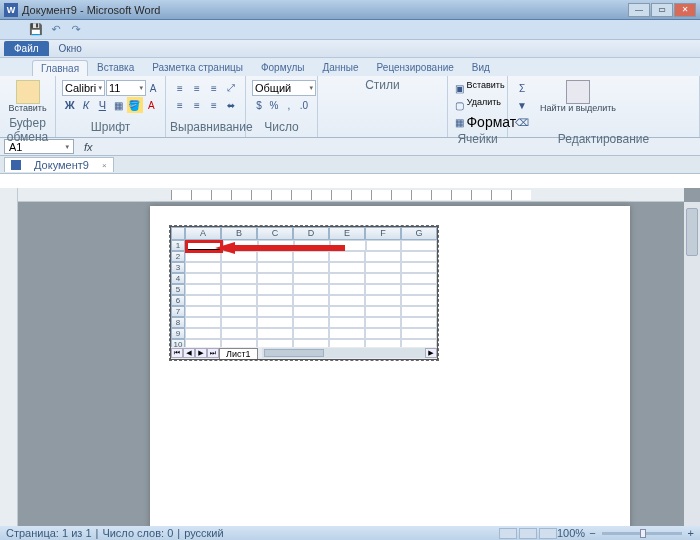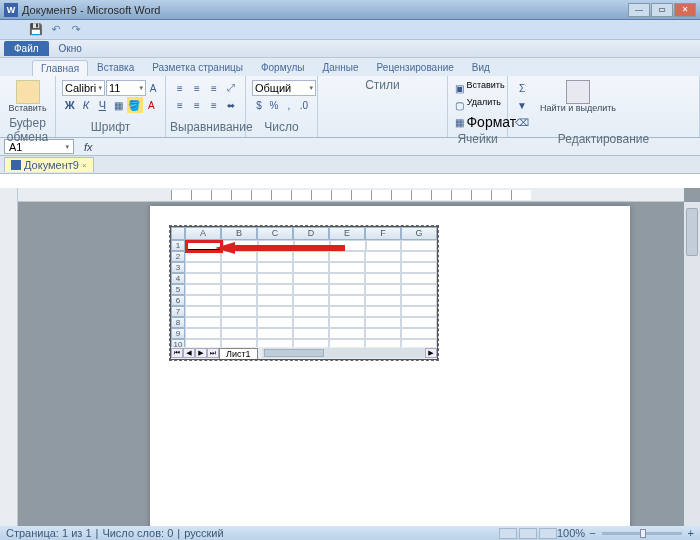--- a/index.html
+++ b/index.html
@@ -28,21 +28,21 @@
 .small-row{display:flex;gap:1px;align-items:flex-start;}
 .sbtn{width:16px;height:16px;border:1px solid transparent;display:flex;align-items:center;justify-content:center;color:#3a5a8a;font-size:10px;}
 .combo{height:16px;border:1px solid #a8b8cc;background:#fff;display:flex;align-items:center;padding:0 2px;font-size:10px;min-width:40px;}
 .combo .dd{margin-left:auto;font-size:7px;color:#666;}
 .stackcol{display:flex;flex-direction:column;gap:1px;}
 .fxbar{height:18px;background:#e7eef5;border-bottom:1px solid #b0c0d0;display:flex;align-items:center;}
 .namebox{width:70px;height:15px;background:#fff;border:1px solid #9ab;margin-left:4px;display:flex;align-items:center;padding:0 4px;font-size:10px;}
 .fx-dd{margin-left:auto;color:#666;font-size:7px;}
 .fxlabel{margin-left:10px;font-style:italic;color:#3a4a5a;}
 .doc-tabs{height:18px;background:#dfe7ef;border-bottom:1px solid #b0c0d0;display:flex;align-items:center;padding-left:4px;}
-.doctab{background:#fef9c3;border:1px solid #b0c0d0;border-bottom:none;padding:1px 6px;display:flex;align-items:center;gap:3px;font-size:10px;color:#3a5a8a;}
+.doctab{background:#ffffff;border:1px solid #b0c0d0;border-bottom:none;padding:1px 6px;display:flex;align-items:center;gap:13px;font-size:10px;color:#3a5a8a;}
 .doctab .w-ico{width:10px;height:10px;background:#3b64a8;}
 .doctab .x{color:#888;font-size:8px;}
 .workspace{position:absolute;top:188px;left:0;right:0;bottom:14px;background:#909aa2;display:flex;}
 .vruler{width:18px;background:#e8edf2;border-right:1px solid #c0c8d0;}
 .hruler-wrap{position:absolute;left:18px;right:16px;top:0;height:14px;background:#e8edf2;border-bottom:1px solid #c0c8d0;display:flex;align-items:center;justify-content:center;}
 .hruler{height:10px;width:360px;background:repeating-linear-gradient(90deg,#999 0,#999 1px,#fff 1px,#fff 20px);}
 .vscroll{position:absolute;right:0;top:14px;bottom:0;width:16px;background:#e0e5eb;}
 .vscroll .thumb{position:absolute;left:2px;top:6px;width:12px;height:48px;background:#c2cdd8;border:1px solid #9eacc0;border-radius:2px;}
 .page{position:absolute;left:150px;top:18px;width:480px;height:510px;background:#fff;box-shadow:0 0 6px rgba(0,0,0,.25);}
 .embed{position:absolute;left:20px;top:20px;width:268px;height:134px;border:1px solid #555;}

